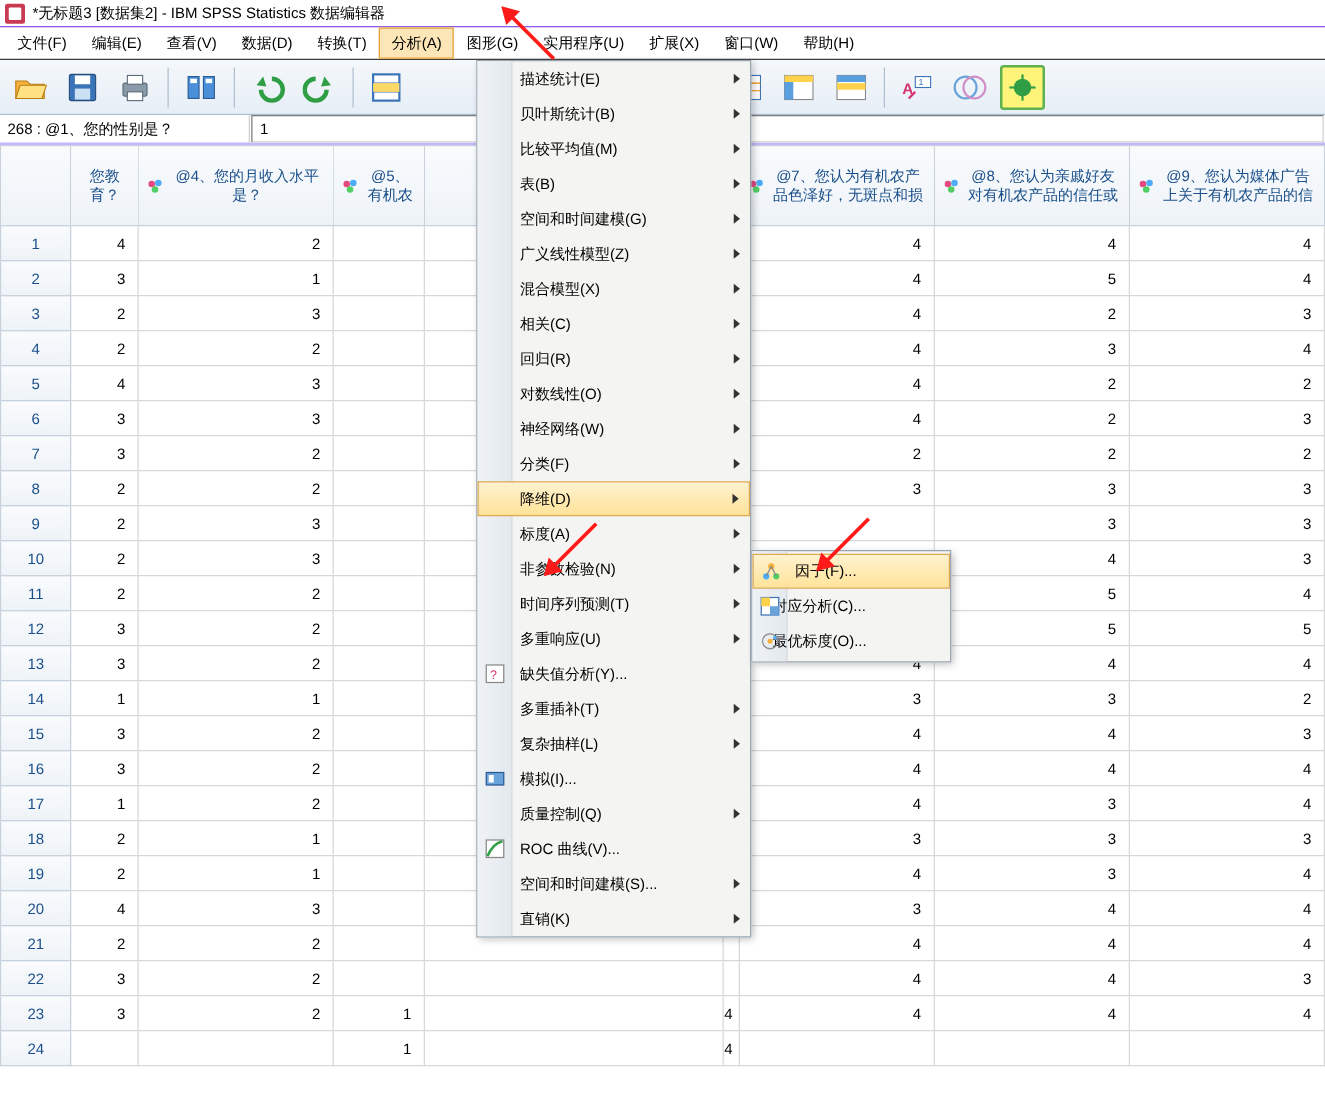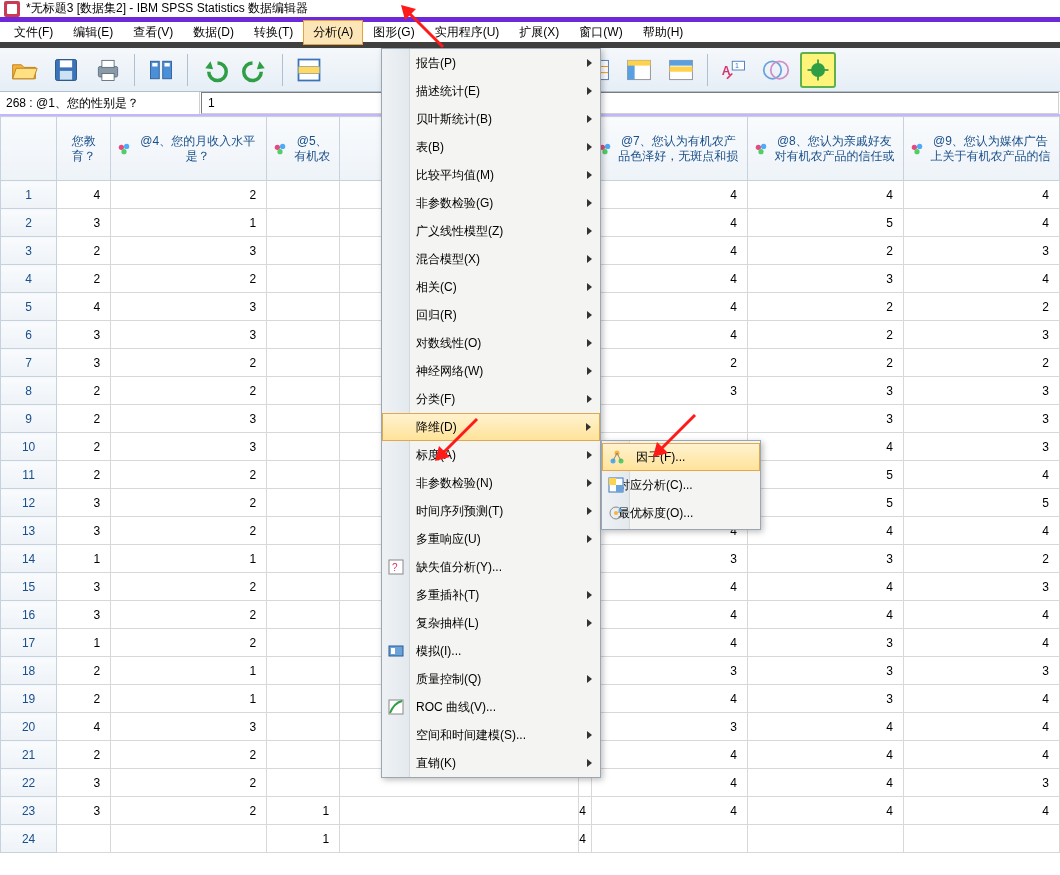--- a/index.html
+++ b/index.html
@@ -1,21 +1,21 @@
 <!DOCTYPE html>
 <html><head>
 <meta charset="utf-8">
 <style>
   * { box-sizing: border-box; margin: 0; padding: 0; }
   body { font-family: "Microsoft YaHei", "SimSun", Arial, sans-serif; font-size: 12px; background: #fff; overflow: hidden; width: 1060px; height: 875px; position: relative; }
-  .title-bar { height: 22px; background: #fff; display: flex; align-items: center; padding: 0 4px; border-bottom: 5px solid #6d28d9; }
+  .title-bar { height: 22px; background: #fff; display: flex; align-items: center; padding: 0 4px; border-bottom: 1px solid #6d28d9; }
   .title-bar .app-icon { width: 16px; height: 16px; background: #c93b52; border-radius: 2px; margin-right: 6px; position: relative; }
   .title-bar .app-icon::after { content: ""; position: absolute; inset: 3px; background: #fff; border-radius: 1px; }
   .title-text { font-size: 12px; }
-  .menu-bar { height: 26px; background: #fff; display: flex; align-items: center; padding: 0 4px; border-bottom: 6px solid #404040; }
+  .menu-bar { height: 26px; background: #fff; display: flex; align-items: center; padding: 0 4px; border-bottom: 1px solid #404040; }
   .menu-item { padding: 4px 10px; cursor: default; }
   .menu-item.active { background: #fce6b7; border: 1px solid #e5a13a; padding: 3px 9px; }
   .toolbar { height: 44px; background: linear-gradient(#f5f8fb, #e6eef6); border-bottom: 1px solid #b0c0d0; display: flex; align-items: center; padding: 0 6px; gap: 6px; }
   .tool-btn { width: 36px; height: 36px; display: flex; align-items: center; justify-content: center; border-radius: 3px; }
   .tool-btn svg { width: 28px; height: 28px; }
   .tool-sep { width: 1px; height: 32px; background: #b0c0d0; margin: 0 2px; }
   .cell-ref-bar { height: 24px; display: flex; align-items: center; border-bottom: 2px solid #c4b5fd; }
   .cell-ref { width: 200px; padding: 0 6px; height: 100%; display: flex; align-items: center; border-right: 1px solid #d0d0d0; }
   .cell-val { flex: 1; padding: 0 6px; height: 100%; display: flex; align-items: center; background: #fff; border: 1px inset #d0d0d0; margin: 1px; }
   .grid-wrap { position: relative; }
@@ -512,41 +512,37 @@
           <td></td>
         </tr>
       </tbody>
 </table>
 </div>
 
 <div class="dropdown">
   <div class="icon-col"></div>
   <div id="analyze-items">
       <div class="ditem">
-        <span>报告(P)</span>
-        <span class="arrow"></span>
-      </div>
-      <div class="ditem">
         <span>描述统计(E)</span>
         <span class="arrow"></span>
       </div>
       <div class="ditem">
         <span>贝叶斯统计(B)</span>
         <span class="arrow"></span>
       </div>
       <div class="ditem">
+        <span>比较平均值(M)</span>
+        <span class="arrow"></span>
+      </div>
+      <div class="ditem">
         <span>表(B)</span>
         <span class="arrow"></span>
       </div>
       <div class="ditem">
-        <span>比较平均值(M)</span>
-        <span class="arrow"></span>
-      </div>
-      <div class="ditem">
-        <span>非参数检验(G)</span>
+        <span>空间和时间建模(G)</span>
         <span class="arrow"></span>
       </div>
       <div class="ditem">
         <span>广义线性模型(Z)</span>
         <span class="arrow"></span>
       </div>
       <div class="ditem">
         <span>混合模型(X)</span>
         <span class="arrow"></span>
       </div>

